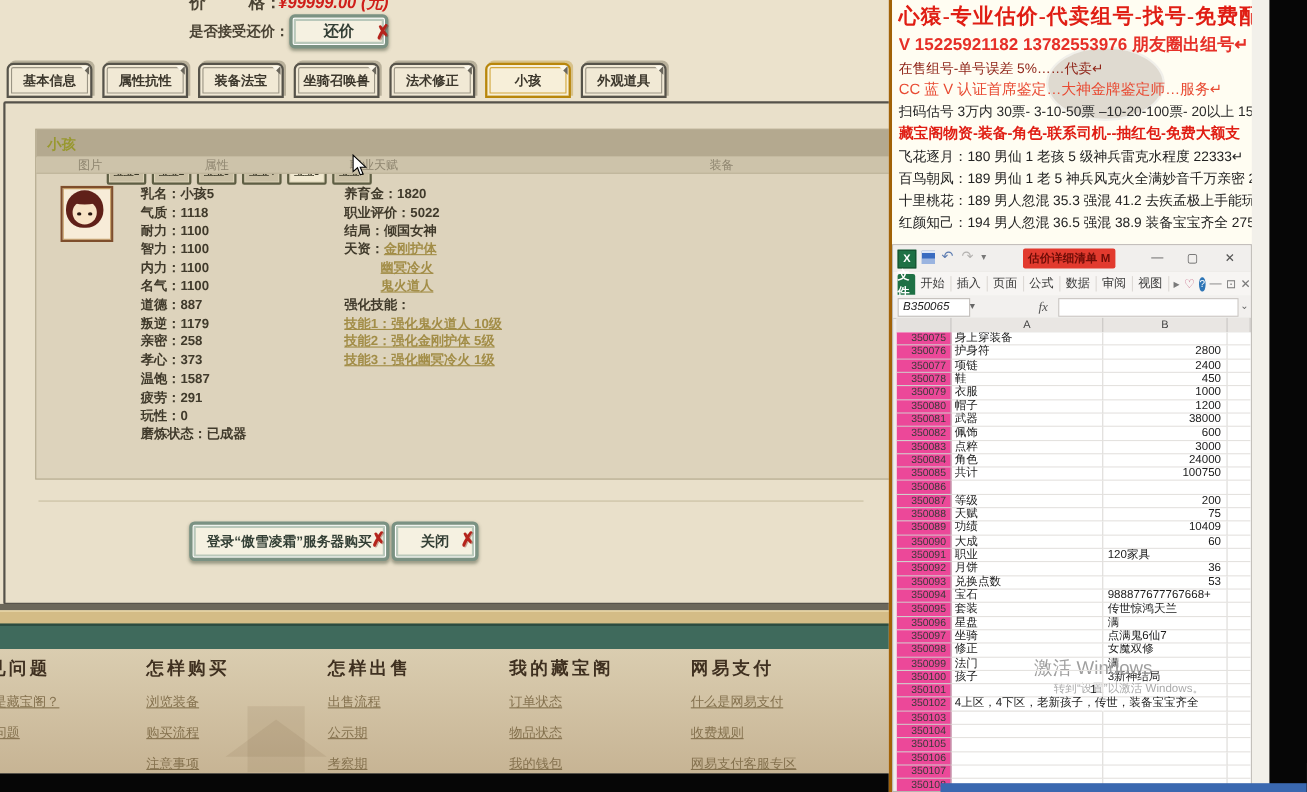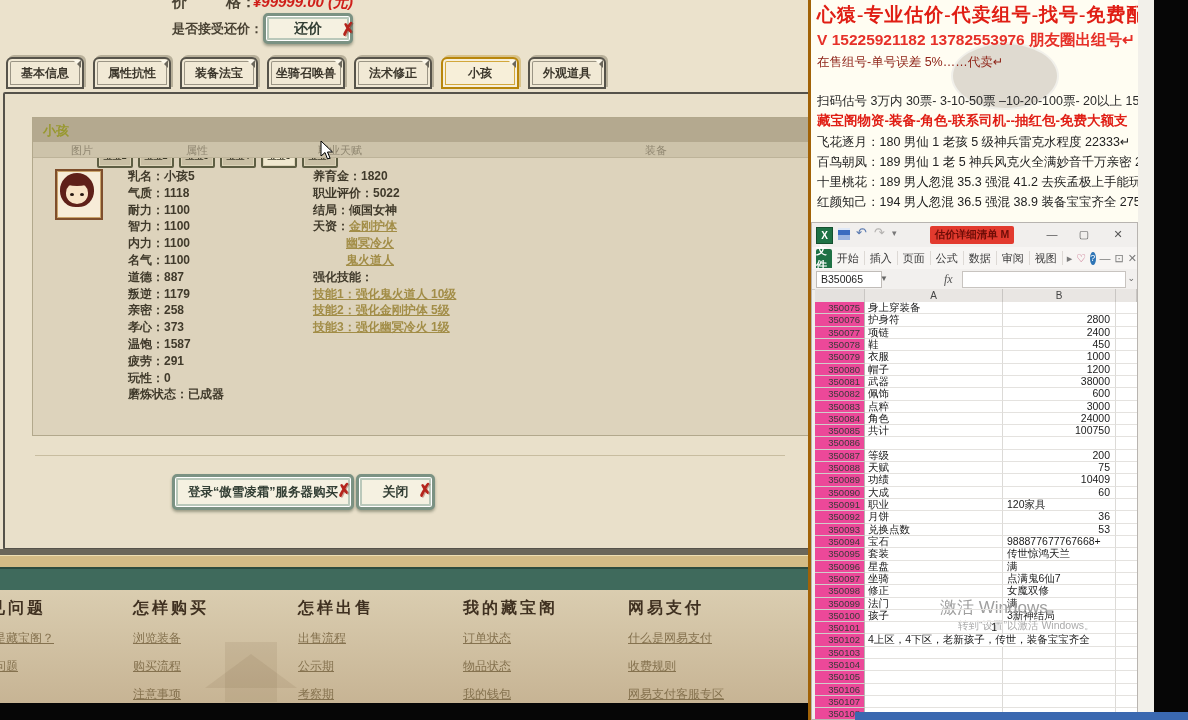--- a/index.html
+++ b/index.html
@@ -109,21 +109,21 @@
   .winbtn{position:absolute;top:2px;width:26px;height:18px;display:flex;align-items:center;justify-content:center;font-size:11px;color:#555;cursor:pointer;}
   #xl-min{right:72px;} #xl-max{right:40px;} #xl-close{right:6px;}
   #xl-ribbon{position:absolute;left:0;top:24px;right:0;height:22px;background:#f7f5f3;border-bottom:1px solid #d8d4d0;display:flex;align-items:center;}
   #xl-file{width:38px;height:19px;margin-left:4px;background:#1e7145;color:#fff;font-size:11px;font-weight:bold;
      display:flex;align-items:center;justify-content:center;border-radius:2px 2px 0 0;cursor:pointer;}
   .rtab{padding:0 5px;height:14px;line-height:14px;font-size:11px;color:#3a3a3a;border-right:1px solid #ddd9d5;cursor:pointer;white-space:nowrap;}
   .ricon{margin-left:4px;font-size:11px;color:#7a7a7a;cursor:pointer;}
   #r-heart{color:#c05a7a;} 
   #r-help{width:13px;height:13px;background:#2e75b6;color:#fff;border-radius:50%;font-size:9px;display:inline-flex;align-items:center;justify-content:center;}
   #xl-formula{position:absolute;left:0;top:46px;right:0;height:20px;background:#f2f0ee;border-bottom:1px solid #cfccc8;}
-  #name-box{position:absolute;left:4px;top:2px;width:60px;height:15px;background:#fff;border:1px solid #c0bcb8;font-size:10.5px;color:#222;padding-left:4px;line-height:15px;}
+  #name-box{position:absolute;left:4px;top:2px;width:60px;height:15px;background:#fff;border:1px solid #c0bcb8;font-size:10.5px;color:#222;padding-left:4px;line-height:15px;font-style:italic;}
   #name-drop{position:absolute;left:68px;top:5px;font-size:8px;color:#666;}
   #fx-label{position:absolute;left:132px;top:3px;font-family:"Liberation Serif",serif;font-style:italic;font-size:12px;color:#555;}
   #formula-input{position:absolute;left:150px;top:2px;width:162px;height:15px;background:#fff;border:1px solid #c8c4c0;}
   #formula-more{position:absolute;right:2px;top:4px;font-size:9px;color:#666;}
   #col-headers{position:absolute;left:3px;top:66px;right:0;height:13px;display:flex;background:#e9e6e3;border-bottom:1px solid #b9b6b3;}
   .chd{box-sizing:border-box;border-right:1px solid #c9c6c3;font-size:10px;color:#444;text-align:center;line-height:13px;cursor:pointer;}
   .chd.corner{width:50px;background:#e4e1de;} .chd.a{width:138px;} .chd.b{width:113px;} .chd.c{flex:1;}
   #rows{position:absolute;left:3px;top:79px;right:0;bottom:0;background:#fff;overflow:hidden;}
   .xrow{display:flex;height:12.32px;box-sizing:border-box;}
   .cell{box-sizing:border-box;border-right:1px solid #dcdad7;border-bottom:1px solid #e4e2df;font-size:10.5px;line-height:11.5px;color:#1a1a1a;cursor:cell;}
@@ -347,20 +347,21 @@
     <div id="scrollthumb"></div>
   </div>
 
   <div id="right-panel">
     <div id="ad-panel">
       <div id="ad-watermark"></div>
 
     <div class="ad-line l1">心猿-专业估价-代卖组号-找号-免费配</div>
         <div class="ad-line l2">V 15225921182   13782553976 朋友圈出组号↵</div>
         <div class="ad-line l3">在售组号-单号误差 5%……代卖↵</div>
+        <div class="ad-line l4">CC 蓝 V 认证首席鉴定…大神金牌鉴定师…服务↵</div>
         <div class="ad-line l5">扫码估号 3万内 30票- 3-10-50票  –10-20-100票- 20以上 150</div>
         <div class="ad-line l6">藏宝阁物资-装备-角色-联系司机--抽红包-免费大额支</div>
         <div class="ad-line l7">飞花逐月：180 男仙 1 老孩 5 级神兵雷克水程度 22333↵</div>
         <div class="ad-line l8">百鸟朝凤：189 男仙 1 老 5 神兵风克火全满妙音千万亲密 217</div>
         <div class="ad-line l9">十里桃花：189 男人忽混 35.3 强混 41.2 去疾孟极上手能玩 2</div>
         <div class="ad-line l10">红颜知己：194 男人忽混 36.5 强混 38.9 装备宝宝齐全 27500-</div>
       </div>
 
     <div id="excel">
       <div id="xl-title">

